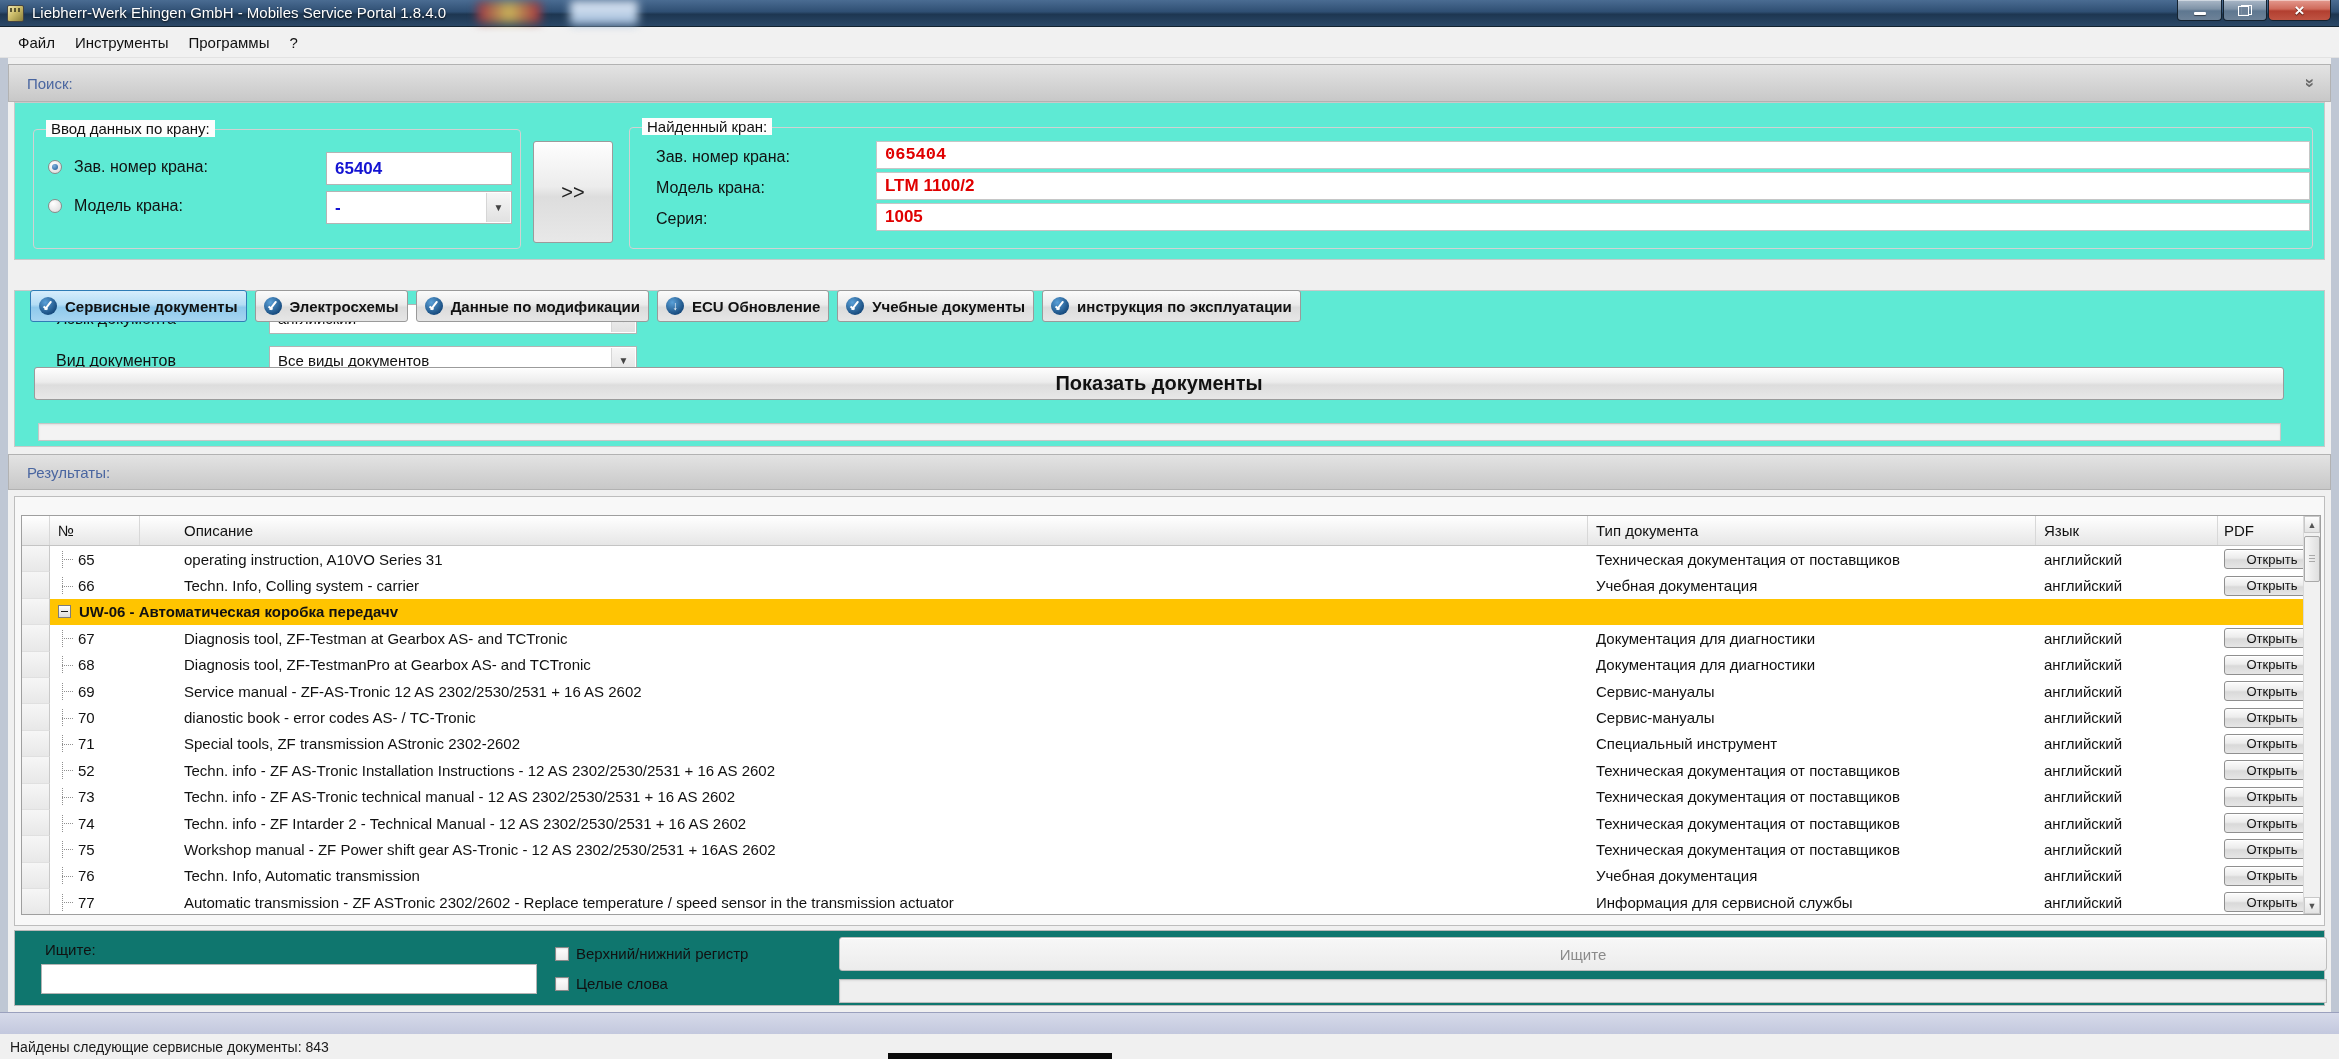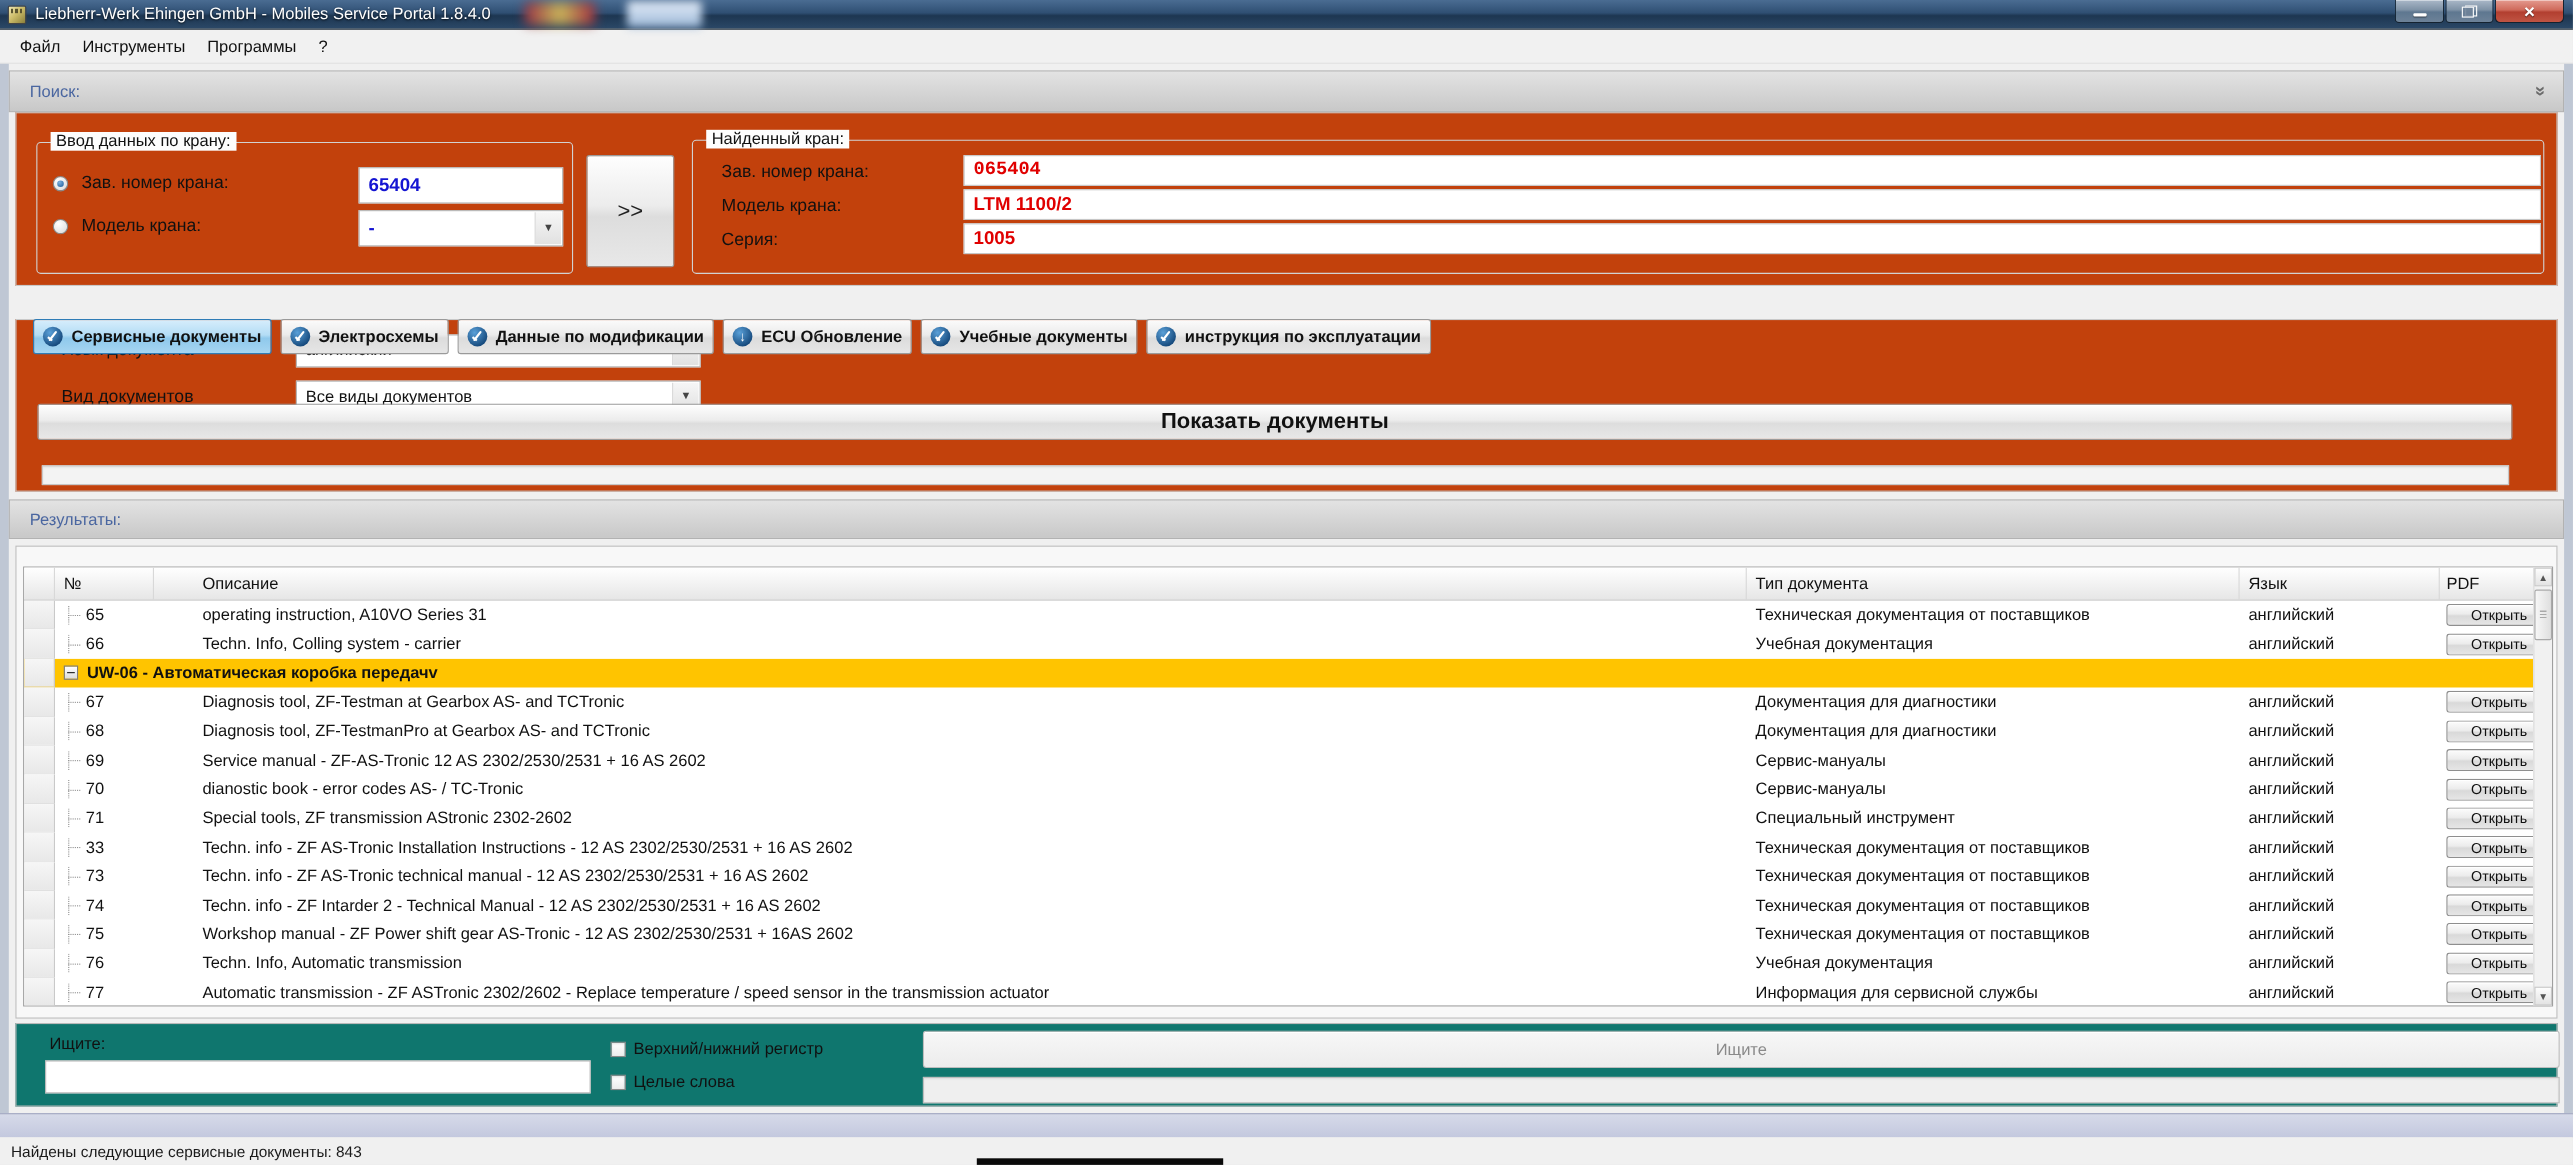--- a/index.html
+++ b/index.html
@@ -52,21 +52,21 @@
   
   .section-header{position:absolute;left:8px;width:2323px;
     background:linear-gradient(#e3e3e3,#c8c8c8);border:1px solid #b2b2b2;
     color:var(--section-title,#4a66a0);font-size:15px;display:flex;align-items:center;padding-left:18px;}
   #search-header{top:64px;height:38px;}
   #results-header{top:454px;height:36px;}
   .chevron-dbl{position:absolute;right:16px;top:50%;margin-top:-10px;color:#6b6b6b;font-size:17px;
     font-weight:bold;transform:rotate(90deg);line-height:20px;}
 
   
-  .panel{position:absolute;left:14px;width:2311px;background:#c2410c;border:1px solid #c9c9c9;}
+  .panel{position:absolute;left:14px;width:2311px;background:#5eead4;border:1px solid #c9c9c9;}
   #search-panel{top:102px;height:158px;}
   #filter-panel{top:290px;height:157px;z-index:1;}
   #results-panel{top:496px;height:430px;background:#f8f8f8;border-color:#bdbdbd;}
   #find-panel{top:930px;height:76px;background:#0f766e;border-color:#b9b9b9;}
 
   
   .fieldset{position:absolute;border:1px solid #d2d2d2;border-radius:4px;}
   .fs-legend{position:absolute;top:-10px;left:12px;background:#fdfdfd;padding:0 5px;font-size:15px;white-space:nowrap;}
   #fs-input{left:18px;top:26px;width:488px;height:120px;}
   #fs-found{left:614px;top:24px;width:1684px;height:122px;}
@@ -365,21 +365,21 @@
             <div class="cell col-num"><span>71</span></div>
             <div class="cell col-desc">Special tools, ZF transmission AStronic 2302-2602</div>
             <div class="cell col-type">Специальный инструмент</div>
             <div class="cell col-lang">английский</div>
             <div class="cell col-pdf">
               <div class="open-btn">Открыть</div>
             </div>
           </div>
           <div class="trow">
             <div class="gutter"></div>
-            <div class="cell col-num"><span>33</span></div>
+            <div class="cell col-num"><span>52</span></div>
             <div class="cell col-desc">Techn. info - ZF AS-Tronic Installation Instructions - 12 AS 2302/2530/2531 + 16 AS 2602</div>
             <div class="cell col-type">Техническая документация от поставщиков</div>
             <div class="cell col-lang">английский</div>
             <div class="cell col-pdf">
               <div class="open-btn">Открыть</div>
             </div>
           </div>
           <div class="trow">
             <div class="gutter"></div>
             <div class="cell col-num"><span>73</span></div>

